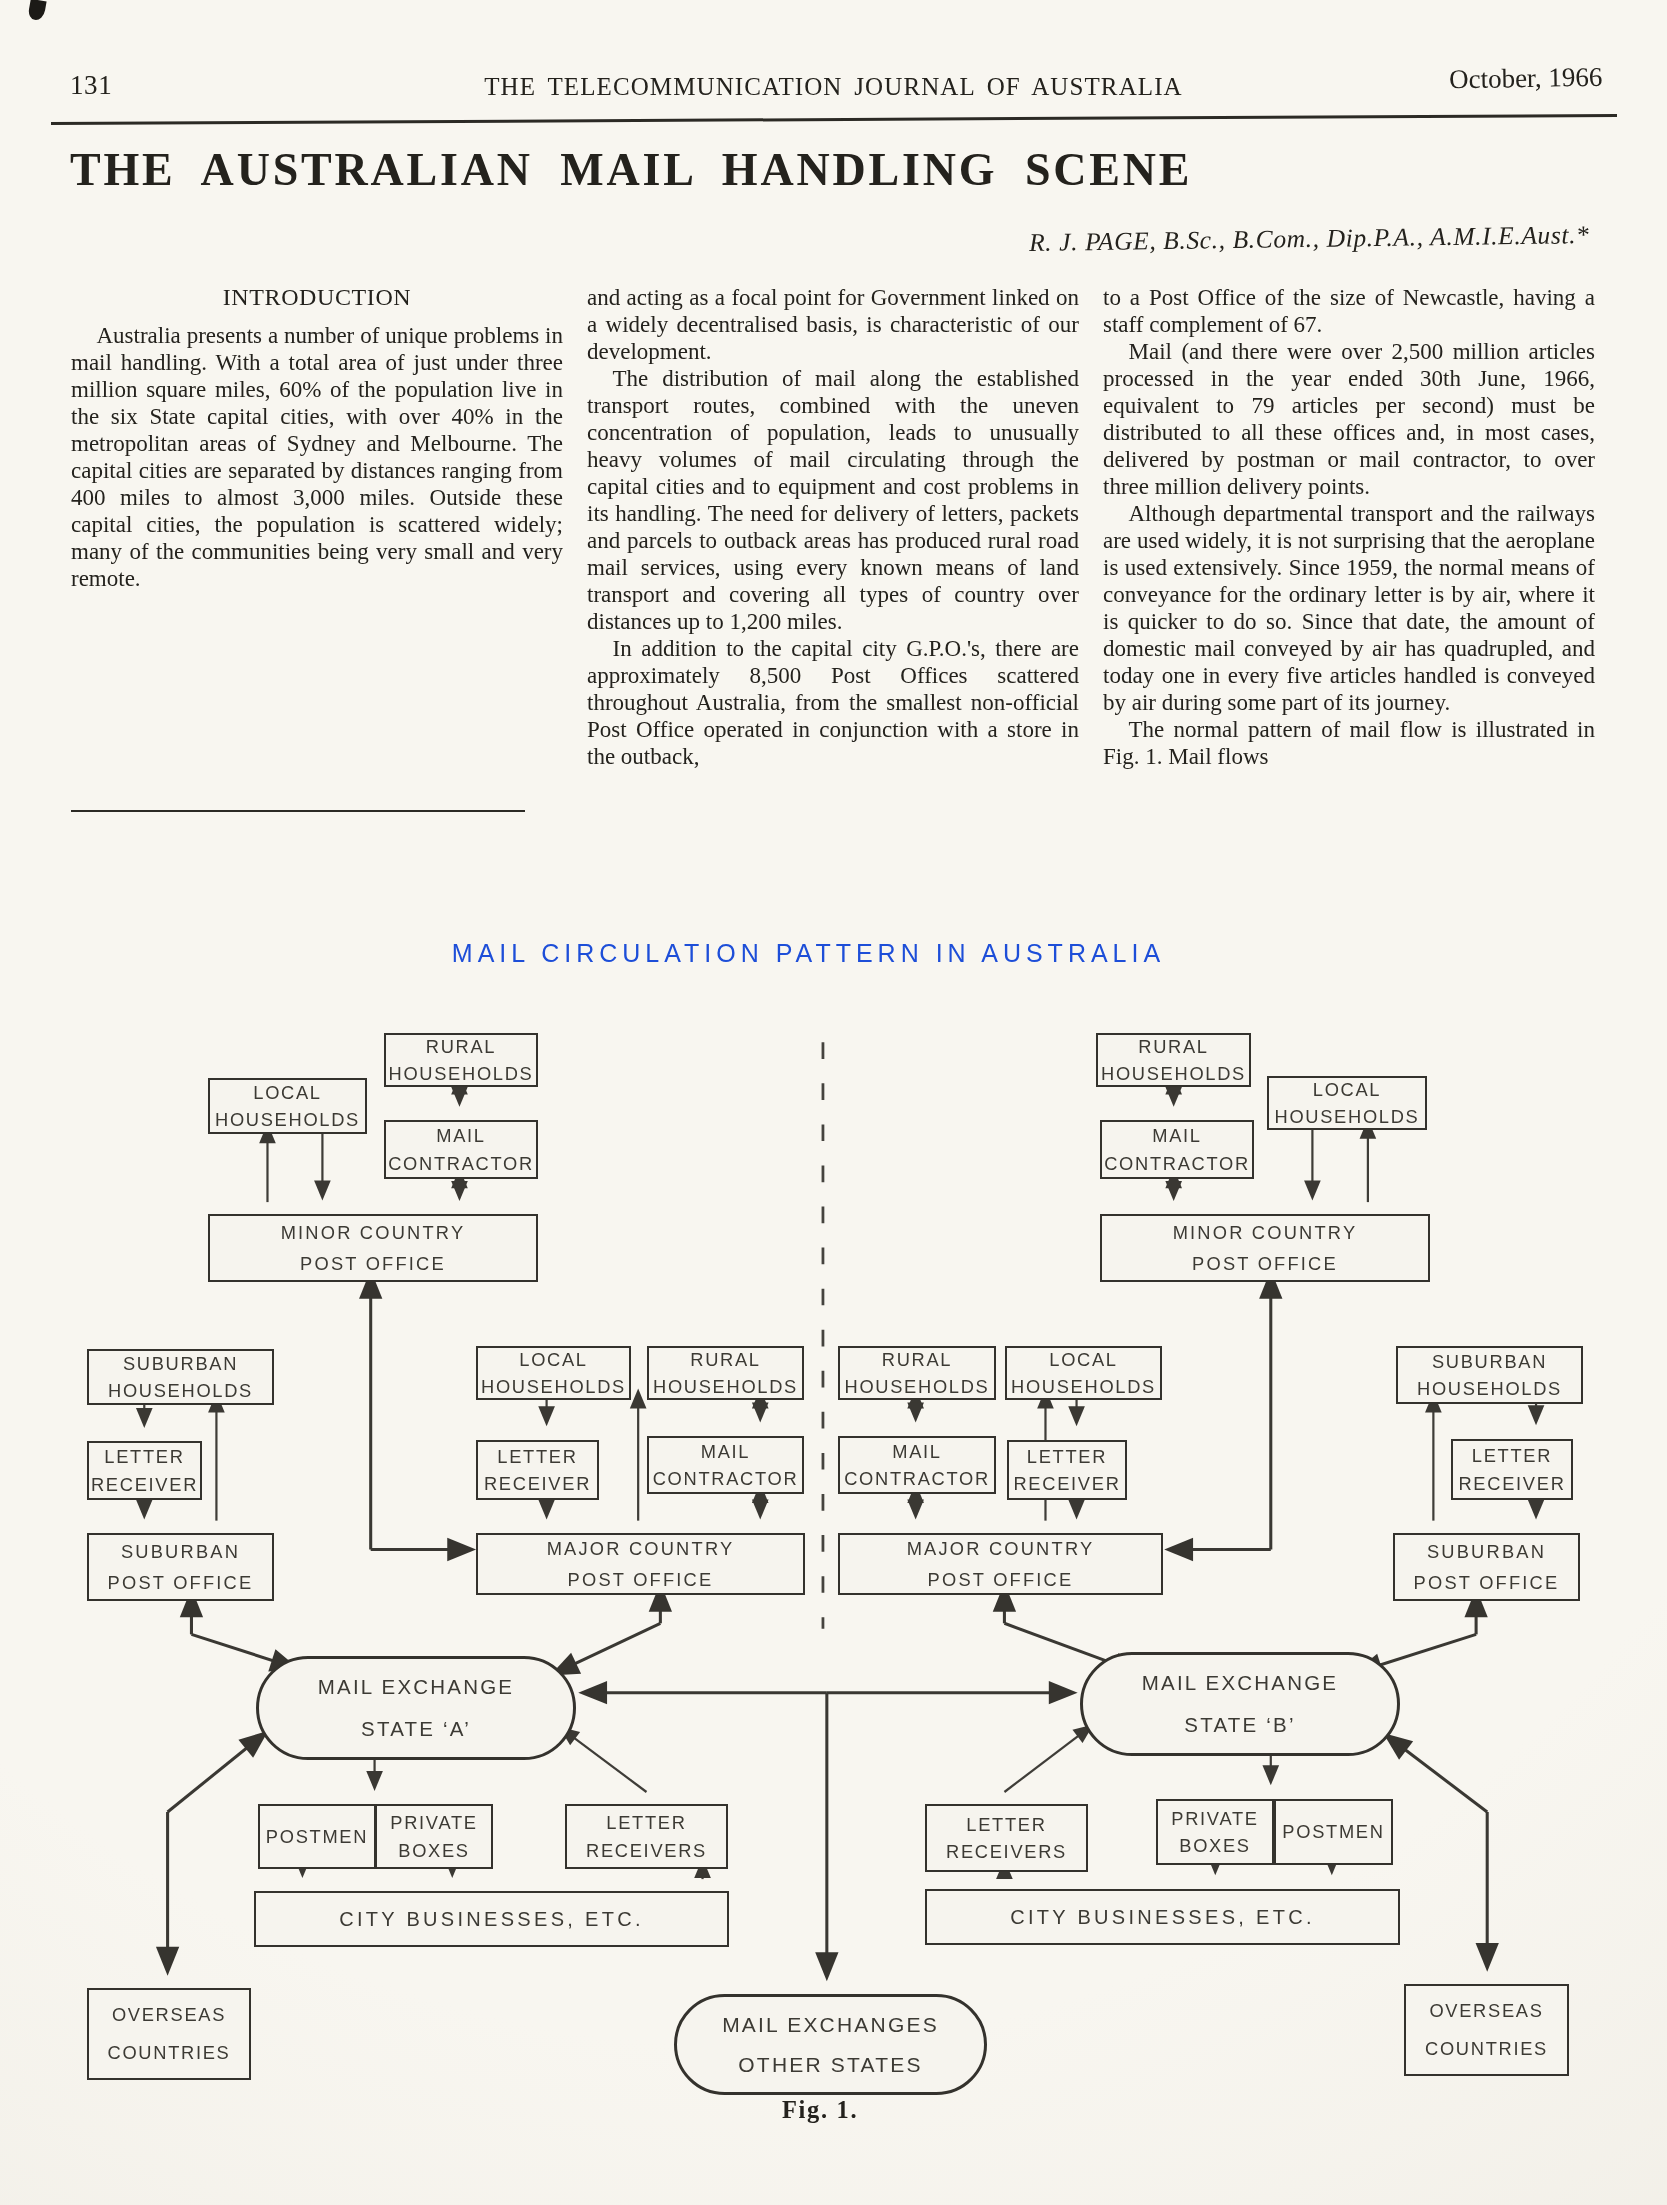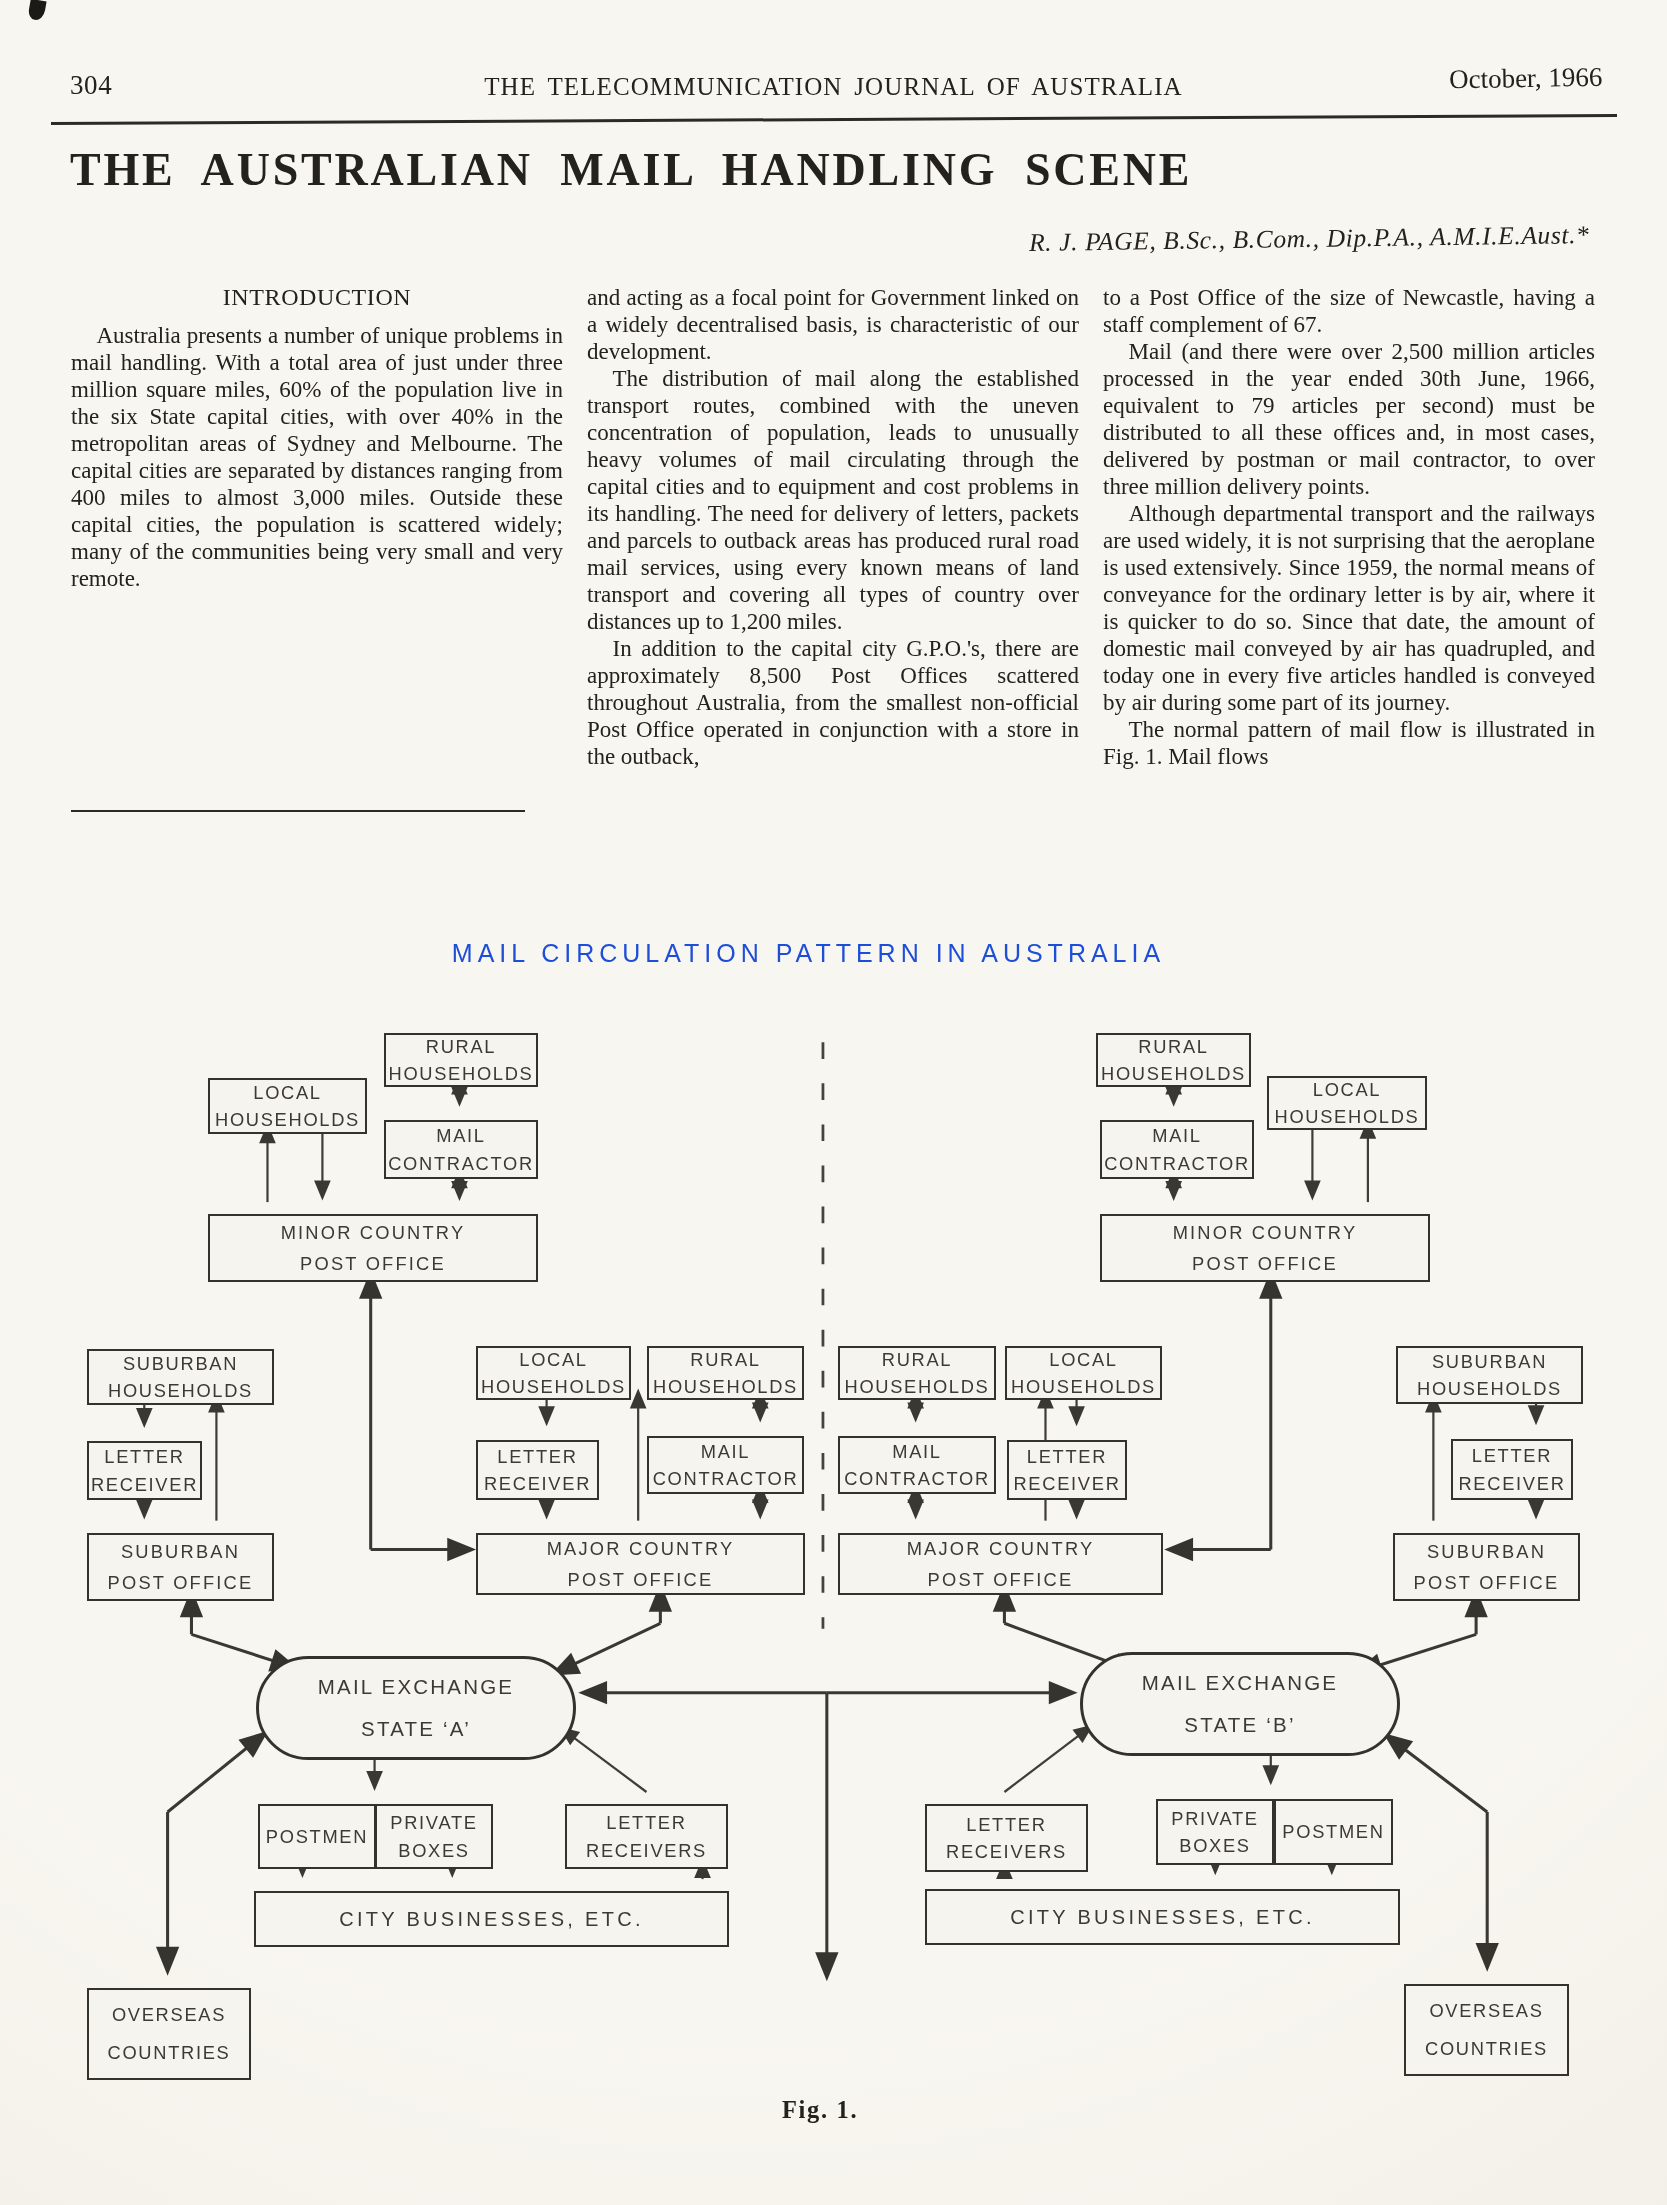--- a/index.html
+++ b/index.html
@@ -47,21 +47,21 @@
   .city{font-size:20px;letter-spacing:3.3px;}
   .tall{line-height:2.1;}
 </style>
 </head>
 <body>
 
 <div class="page">
 
   <div class="abs scan-blob"></div>
 
-  <span class="abs pageno">304</span>
+  <span class="abs pageno">131</span>
   <span class="abs jtitle">THE TELECOMMUNICATION JOURNAL OF AUSTRALIA</span>
   <span class="abs jdate">October, 1966</span>
   <div class="abs rule"></div>
 
   <h1 class="title">THE AUSTRALIAN MAIL HANDLING SCENE</h1>
   <div class="abs author">R. J. PAGE, B.Sc., B.Com., Dip.P.A., A.M.I.E.Aust.*</div>
 
   <section class="col col1">
     <h2 class="intro">INTRODUCTION</h2>
     <p class="indent">Australia presents a number of unique problems in mail handling. With a total area of just under three million square miles, 60% of the population live in the six State capital cities, with over 40% in the metropolitan areas of Sydney and Melbourne. The capital cities are separated by distances ranging from 400 miles to almost 3,000 miles. Outside these capital cities, the population is scattered widely; many of the communities being very small and very remote.</p>
@@ -226,17 +226,19 @@
 STATE ‘B’</div>
   <div class="node" style="left:925px;top:1792px;width:163px;height:68px">LETTER
 RECEIVERS</div>
   <div class="node" style="left:1156px;top:1787px;width:118px;height:66px">PRIVATE
 BOXES</div>
   <div class="node" style="left:1274px;top:1787px;width:119px;height:66px">POSTMEN</div>
   <div class="node city" style="left:925px;top:1877px;width:475px;height:56px">CITY BUSINESSES, ETC.</div>
   <div class="node tall" style="left:1404px;top:1972px;width:165px;height:92px">OVERSEAS
 COUNTRIES</div>
 
+  <div class="node oval" style="left:674px;top:1982px;width:313px;height:101px">MAIL EXCHANGES
+OTHER STATES</div>
 
   <div class="fig-caption">Fig. 1.</div>
 
 </div>
 
 
 </body></html>

